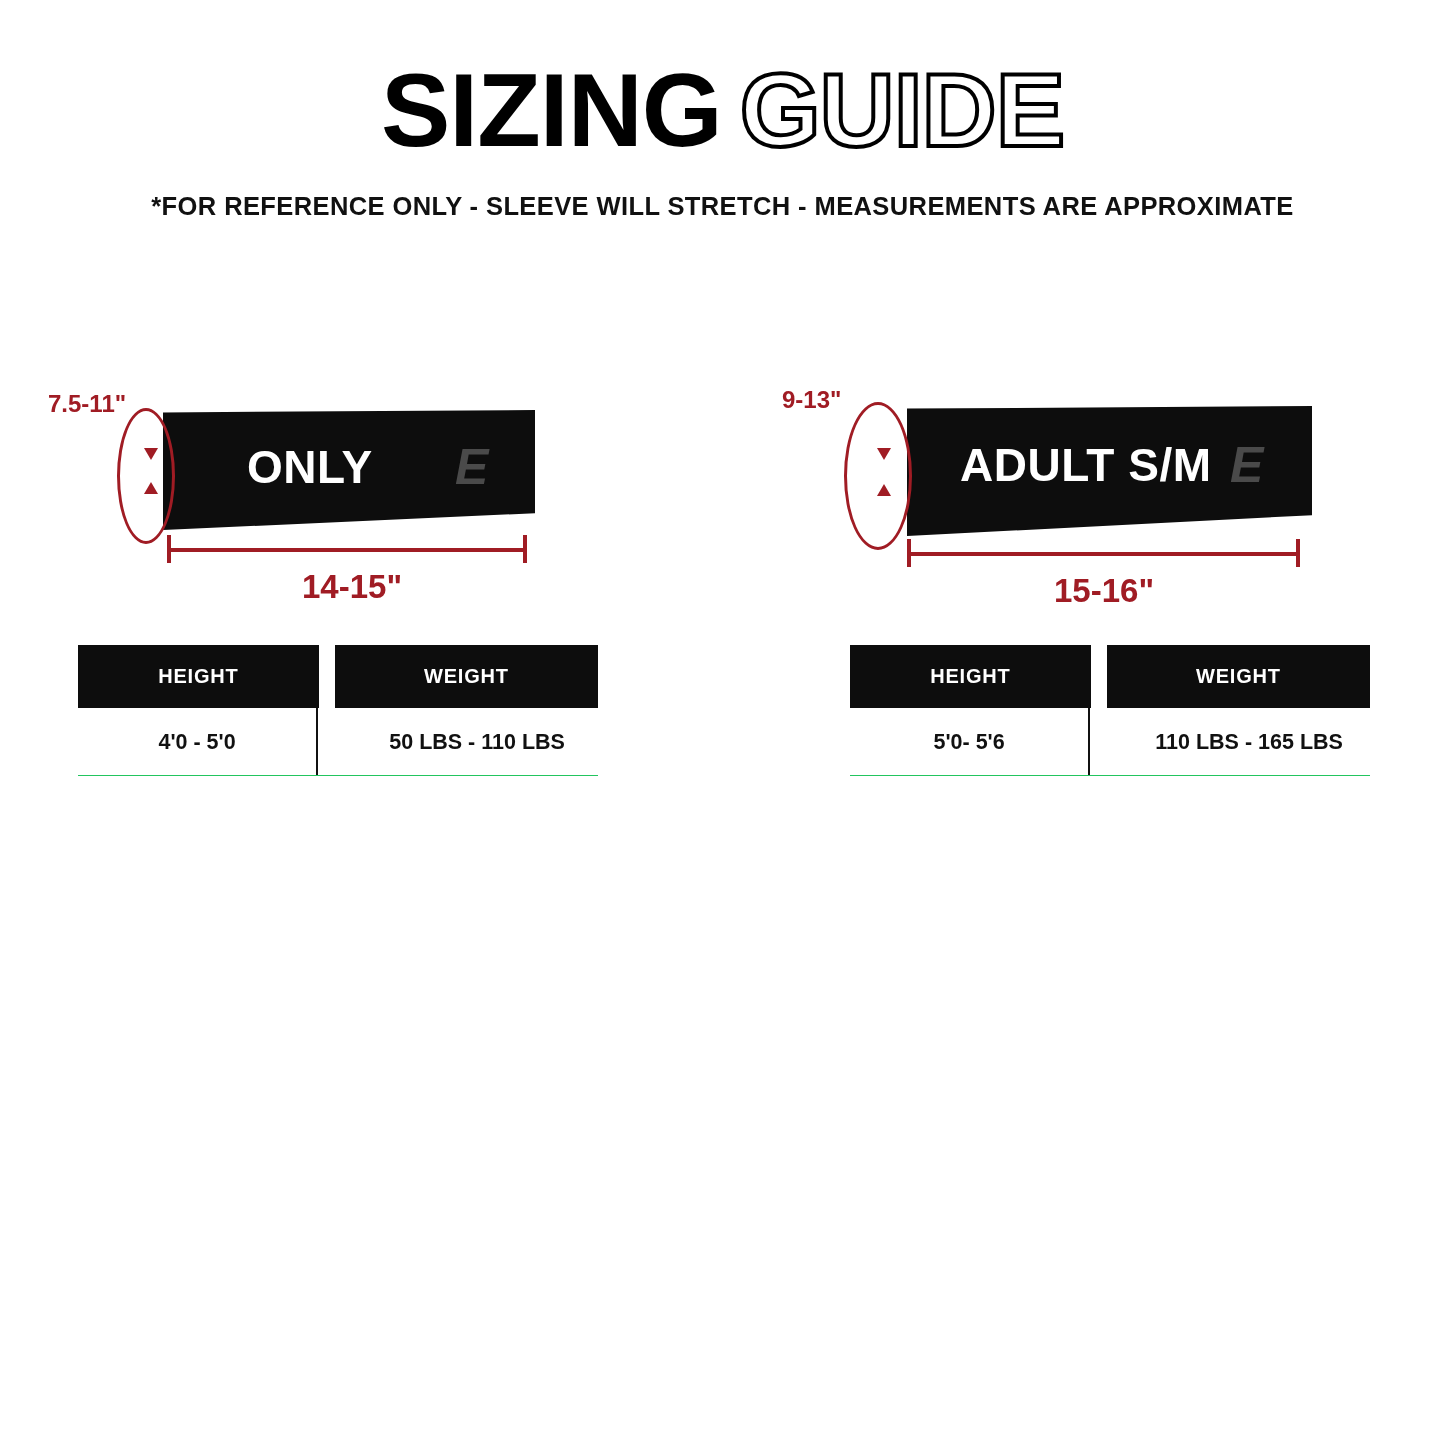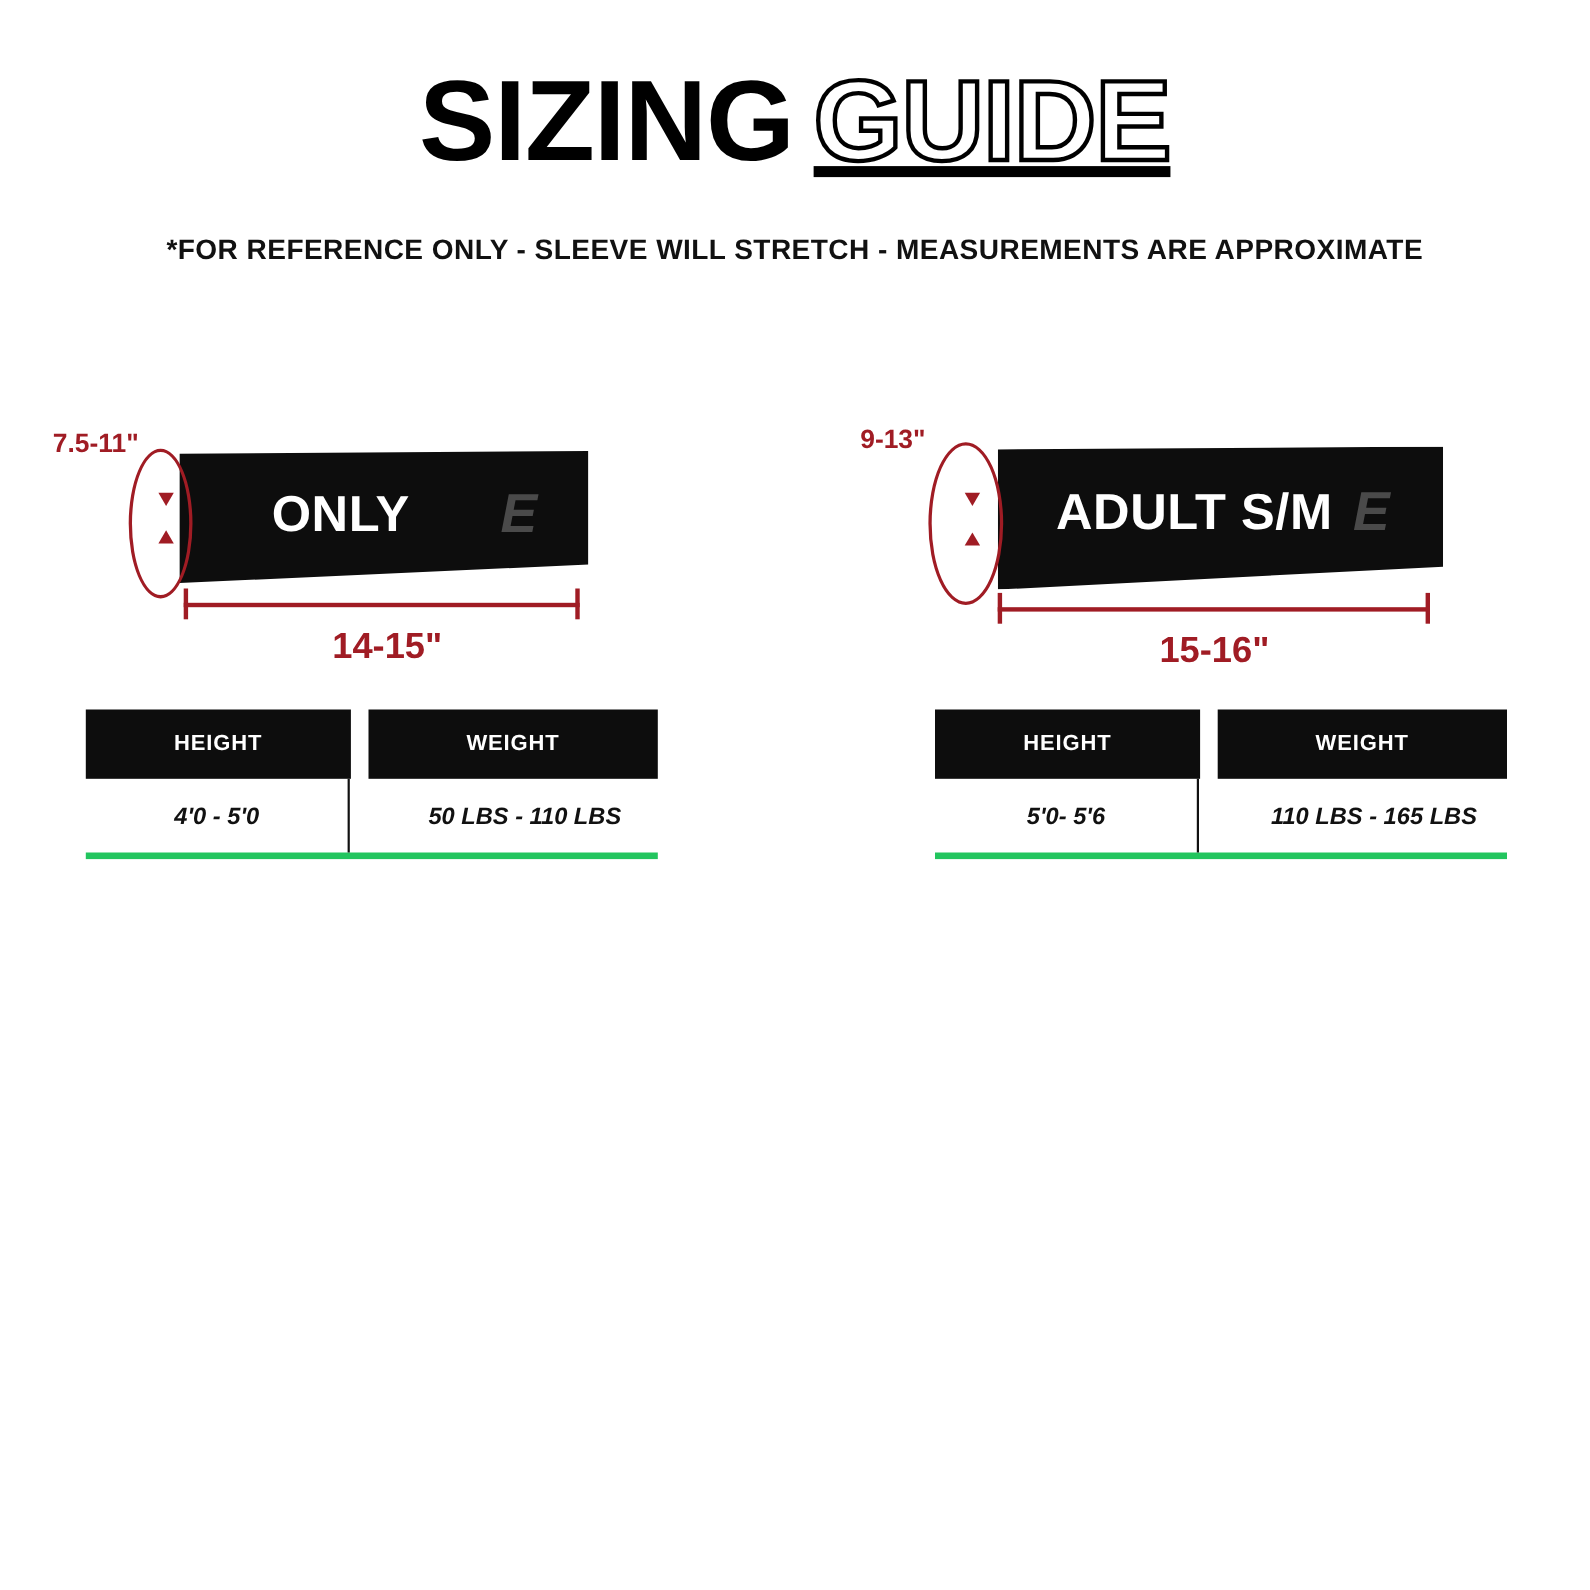--- a/index.html
+++ b/index.html
@@ -29,24 +29,23 @@
     display: inline-block;
   }
   .title .solid {
     color: #000000;
   }
   .title .outline {
     color: #ffffff;
     -webkit-text-stroke: 4px #000000;
     text-stroke: 4px #000000;
     margin-left: 18px;
-    text-decoration: underline;
   }
   .subtitle {
-    margin-top: 51px;
+    margin-top: 30px;
     font-size: 25.5px;
     font-weight: bold;
     letter-spacing: 0.4px;
     color: #111111;
   }
 
   
   .grid {
     position: absolute;
     top: 330px;
@@ -136,22 +135,21 @@
     font-size: 20px;
     letter-spacing: 0.8px;
     text-align: center;
     padding: 20px 0 20px 0;
   }
   .spec-head .col-h { width: 258px; }
   .spec-head .col-w { width: 282px; margin-left: 4px; }
 
   .spec-body {
     display: flex;
-    border-bottom: 6px solid #22c55e;
-    font-style: italic;
+    border-bottom: 1px solid #22c55e;
   }
   .spec-body div {
     font-weight: bold;
     font-size: 21.5px;
     text-align: center;
     padding: 22px 0 20px 0;
     color: #111111;
   }
   .spec-body .col-h { width: 258px; border-right: 2px solid #111111; }
   .spec-body .col-w { width: 262px; margin-left: 38px; }

